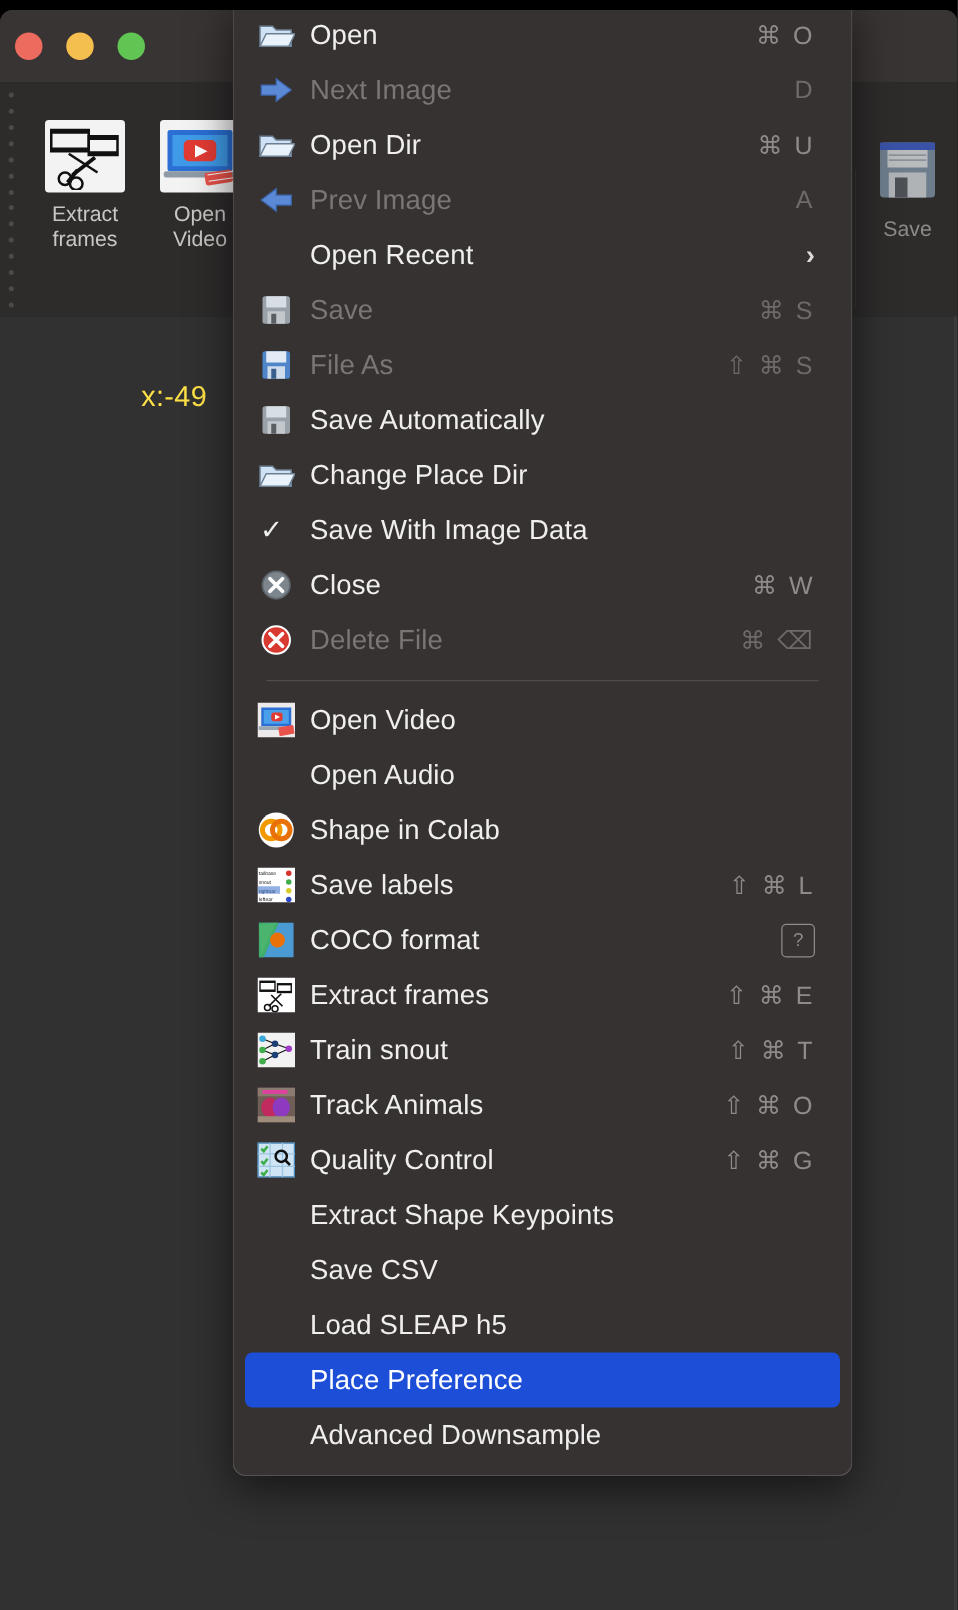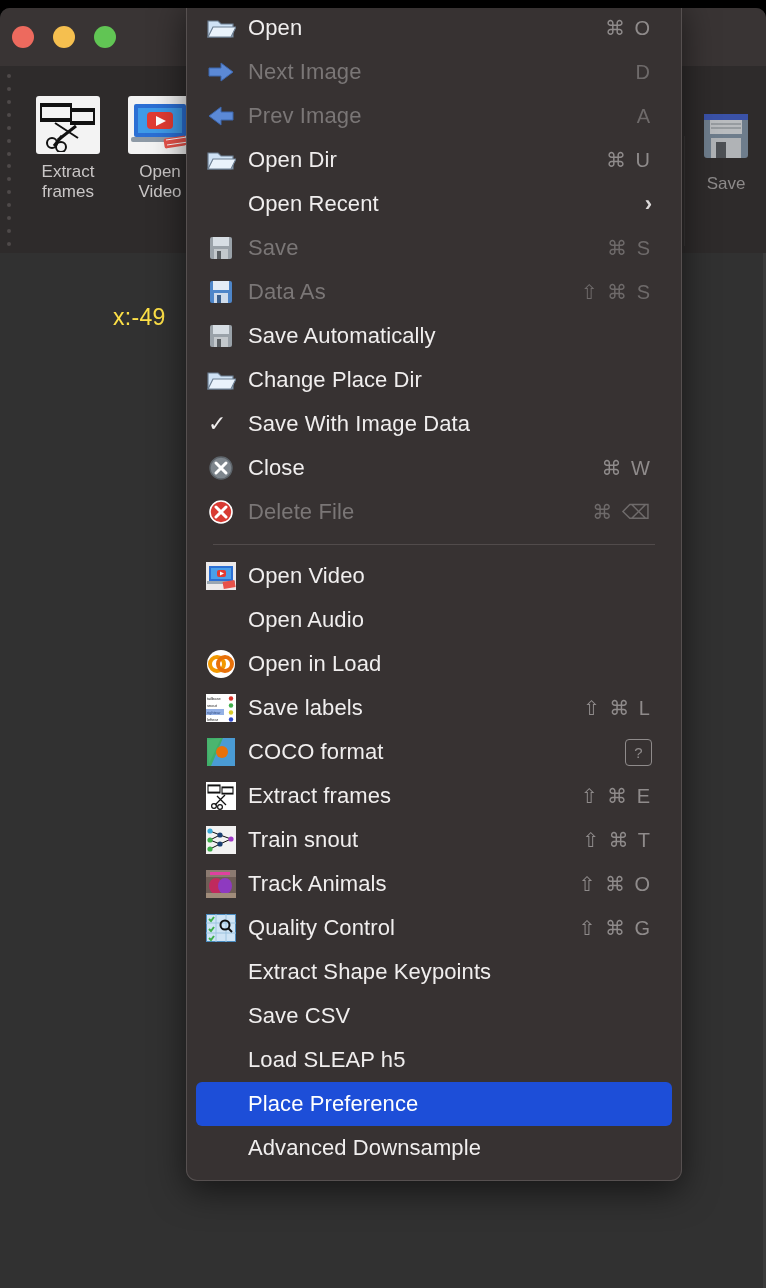--- a/index.html
+++ b/index.html
@@ -230,39 +230,39 @@
       <div class="menu-row disabled">
         <span class="icon">
           <svg width="28" height="24" viewBox="0 0 28 24">
             <path d="M2 8 L14 8 L14 3 L26 12 L14 21 L14 16 L2 16 Z" fill="#5b89d6" stroke="#3c66ad" stroke-width="1"></path>
           </svg>
         </span>
         <span class="label">Next Image</span>
         <span class="accel">D</span>
       </div>
 
-      <div class="menu-row disabled">
-        <span class="icon">
-          <svg width="28" height="24" viewBox="0 0 28 24">
-            <path d="M26 8 L14 8 L14 3 L2 12 L14 21 L14 16 L26 16 Z" fill="#5b89d6" stroke="#3c66ad" stroke-width="1"></path>
-          </svg>
-        </span>
-        <span class="label">Prev Image</span>
-        <span class="accel">A</span>
-      </div>
-
       <div class="menu-row">
         <span class="icon">
           <svg width="30" height="26" viewBox="0 0 30 26">
             <path d="M2 6 L12 6 L15 9 L27 9 L27 22 L2 22 Z" fill="#cfe2f5" stroke="#6d7f92" stroke-width="1.2"></path>
             <path d="M2 22 L7 12 L30 12 L25 22 Z" fill="#e9f2fb" stroke="#6d7f92" stroke-width="1.2"></path>
           </svg>
         </span>
         <span class="label">Open Dir</span>
         <span class="accel">⌘ U</span>
+      </div>
+
+      <div class="menu-row disabled">
+        <span class="icon">
+          <svg width="28" height="24" viewBox="0 0 28 24">
+            <path d="M26 8 L14 8 L14 3 L2 12 L14 21 L14 16 L26 16 Z" fill="#5b89d6" stroke="#3c66ad" stroke-width="1"></path>
+          </svg>
+        </span>
+        <span class="label">Prev Image</span>
+        <span class="accel">A</span>
       </div>
 
       <div class="menu-row">
         <span class="icon blank"></span>
         <span class="label">Open Recent</span>
         <span class="chevron">›</span>
       </div>
 
       <div class="menu-row disabled">
         <span class="icon">
@@ -279,21 +279,21 @@
 
       <div class="menu-row disabled">
         <span class="icon">
           <svg width="26" height="26" viewBox="0 0 26 26">
             <rect x="2" y="2" width="22" height="22" rx="2" fill="#4e86c9"></rect>
             <rect x="5" y="2" width="16" height="9" fill="#e3ecf6"></rect>
             <rect x="6" y="14" width="14" height="10" fill="#cfdceb"></rect>
             <rect x="9" y="16" width="4" height="8" fill="#3a5f8c"></rect>
           </svg>
         </span>
-        <span class="label">Data As</span>
+        <span class="label">File As</span>
         <span class="accel">⇧ ⌘ S</span>
       </div>
 
       <div class="menu-row">
         <span class="icon">
           <svg width="26" height="26" viewBox="0 0 26 26">
             <rect x="2" y="2" width="22" height="22" rx="2" fill="#9aa2a9"></rect>
             <rect x="5" y="2" width="16" height="9" fill="#d7dee4"></rect>
             <rect x="6" y="14" width="14" height="10" fill="#c3c8cc"></rect>
             <rect x="9" y="16" width="4" height="8" fill="#5a5f63"></rect>
@@ -371,21 +371,21 @@
       </div>
 
       <div class="menu-row">
         <span class="icon">
           <svg width="30" height="30" viewBox="0 0 30 30">
             <circle cx="15" cy="15" r="14" fill="#fff"></circle>
             <circle cx="11" cy="15" r="7" fill="none" stroke="#f29900" stroke-width="4"></circle>
             <circle cx="19" cy="15" r="7" fill="none" stroke="#e8710a" stroke-width="4"></circle>
           </svg>
         </span>
-        <span class="label">Open in Load</span>
+        <span class="label">Shape in Colab</span>
         <span class="accel"></span>
       </div>
 
       <div class="menu-row">
         <span class="icon">
           <svg width="30" height="28" viewBox="0 0 30 28">
             <rect x="0" y="0" width="30" height="28" fill="#fff"></rect>
             <g font-size="4" fill="#222" font-family="Liberation Sans, sans-serif">
               <text x="1" y="6">tailbase</text>
                 <text x="1" y="13">snout</text>

